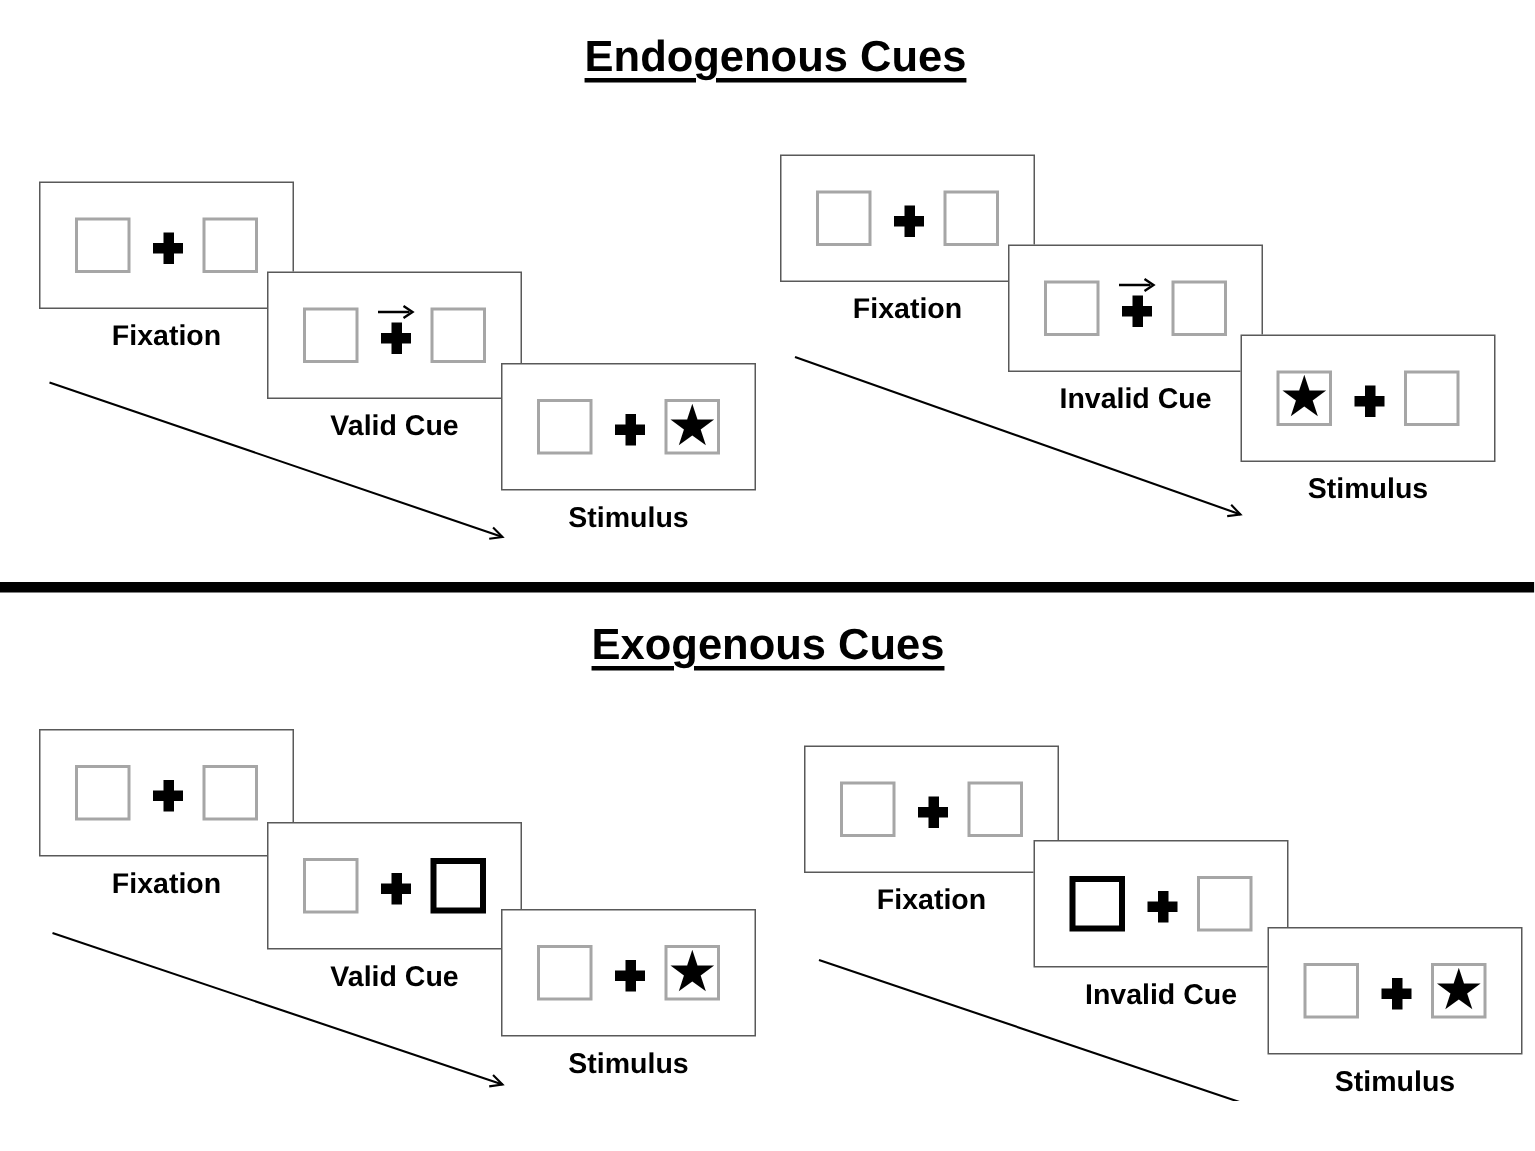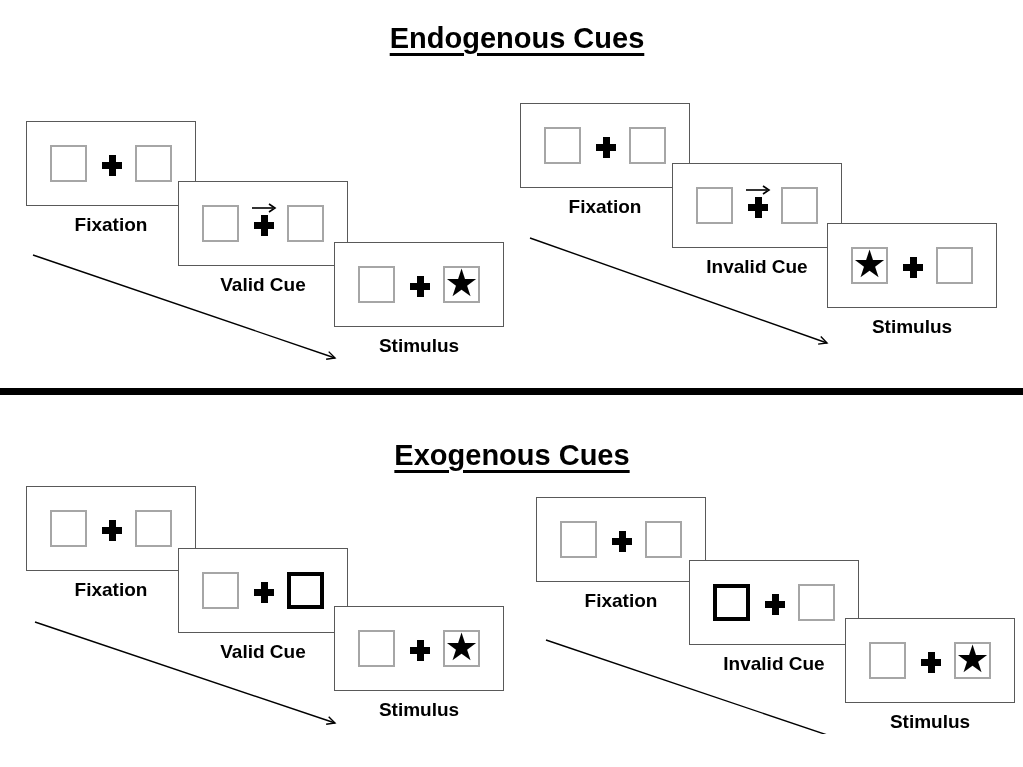--- a/index.html
+++ b/index.html
@@ -6,21 +6,21 @@
   #page{
     position:relative;width:1023px;height:734px;background:#fff;overflow:hidden;
     font-family:"Liberation Sans",sans-serif;color:#000;
   }
   .title{
     position:absolute;text-align:center;font-weight:bold;font-size:29px;
     text-decoration:underline;text-decoration-thickness:3px;text-underline-offset:5px;
     letter-spacing:0px;white-space:nowrap;
   }
   .title.endo{top:22px;left:11px;width:1012px;}
-  .title.exo{top:414px;left:6px;width:1012px;margin-top:25px;}
+  .title.exo{top:414px;left:6px;width:1012px;}
   .divider{position:absolute;left:0;top:388px;width:1023px;height:7px;background:#000;}
   .sequence{position:absolute;left:0;top:0;width:0;height:0;}
   .step{position:absolute;width:170px;}
   .panel{
     position:absolute;left:0;top:0;width:170px;height:85px;background:#fff;
     border:1px solid #595959;box-sizing:border-box;z-index:2;
   }
   .step-label{
     position:absolute;left:-10px;top:93px;width:190px;text-align:center;
     font-weight:bold;font-size:19px;white-space:nowrap;

